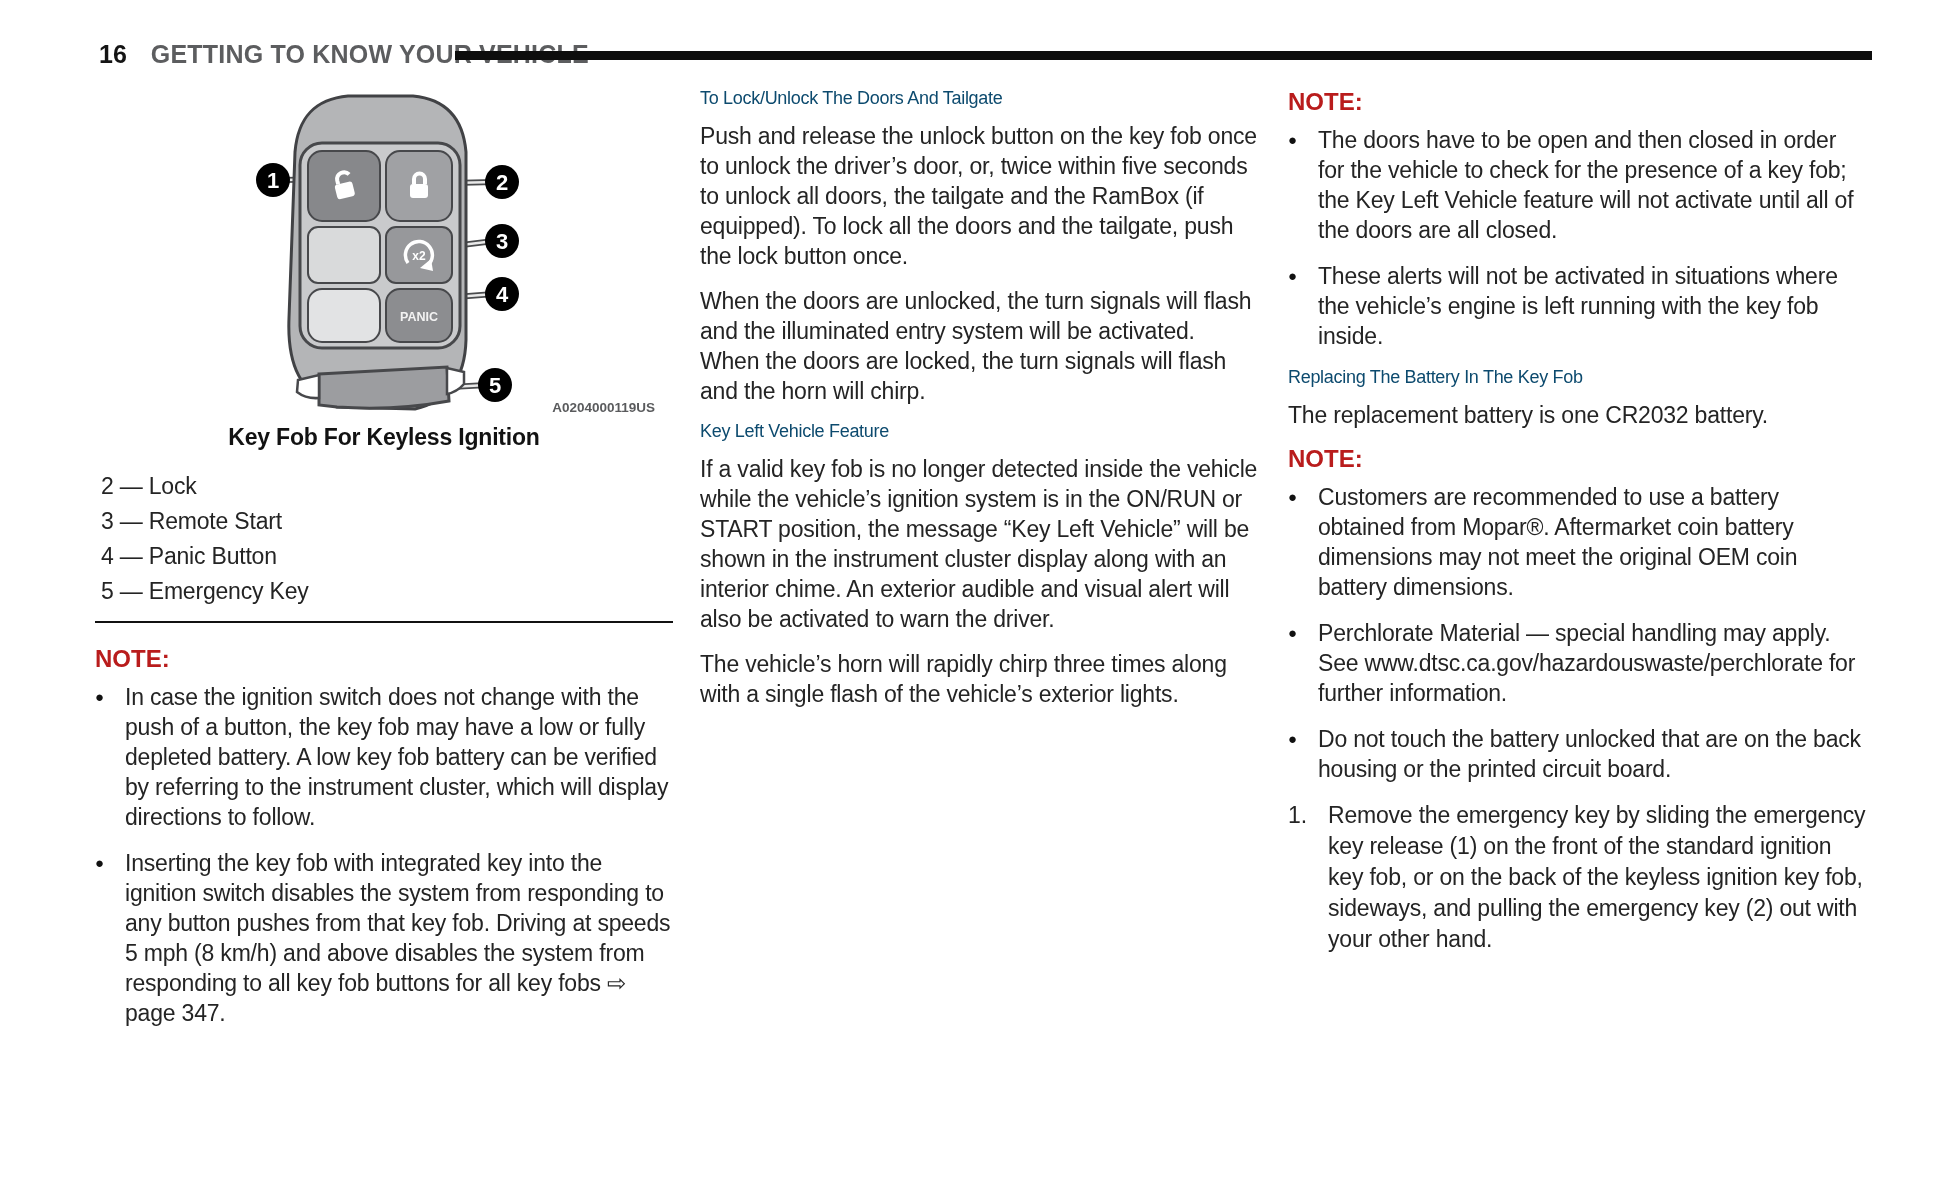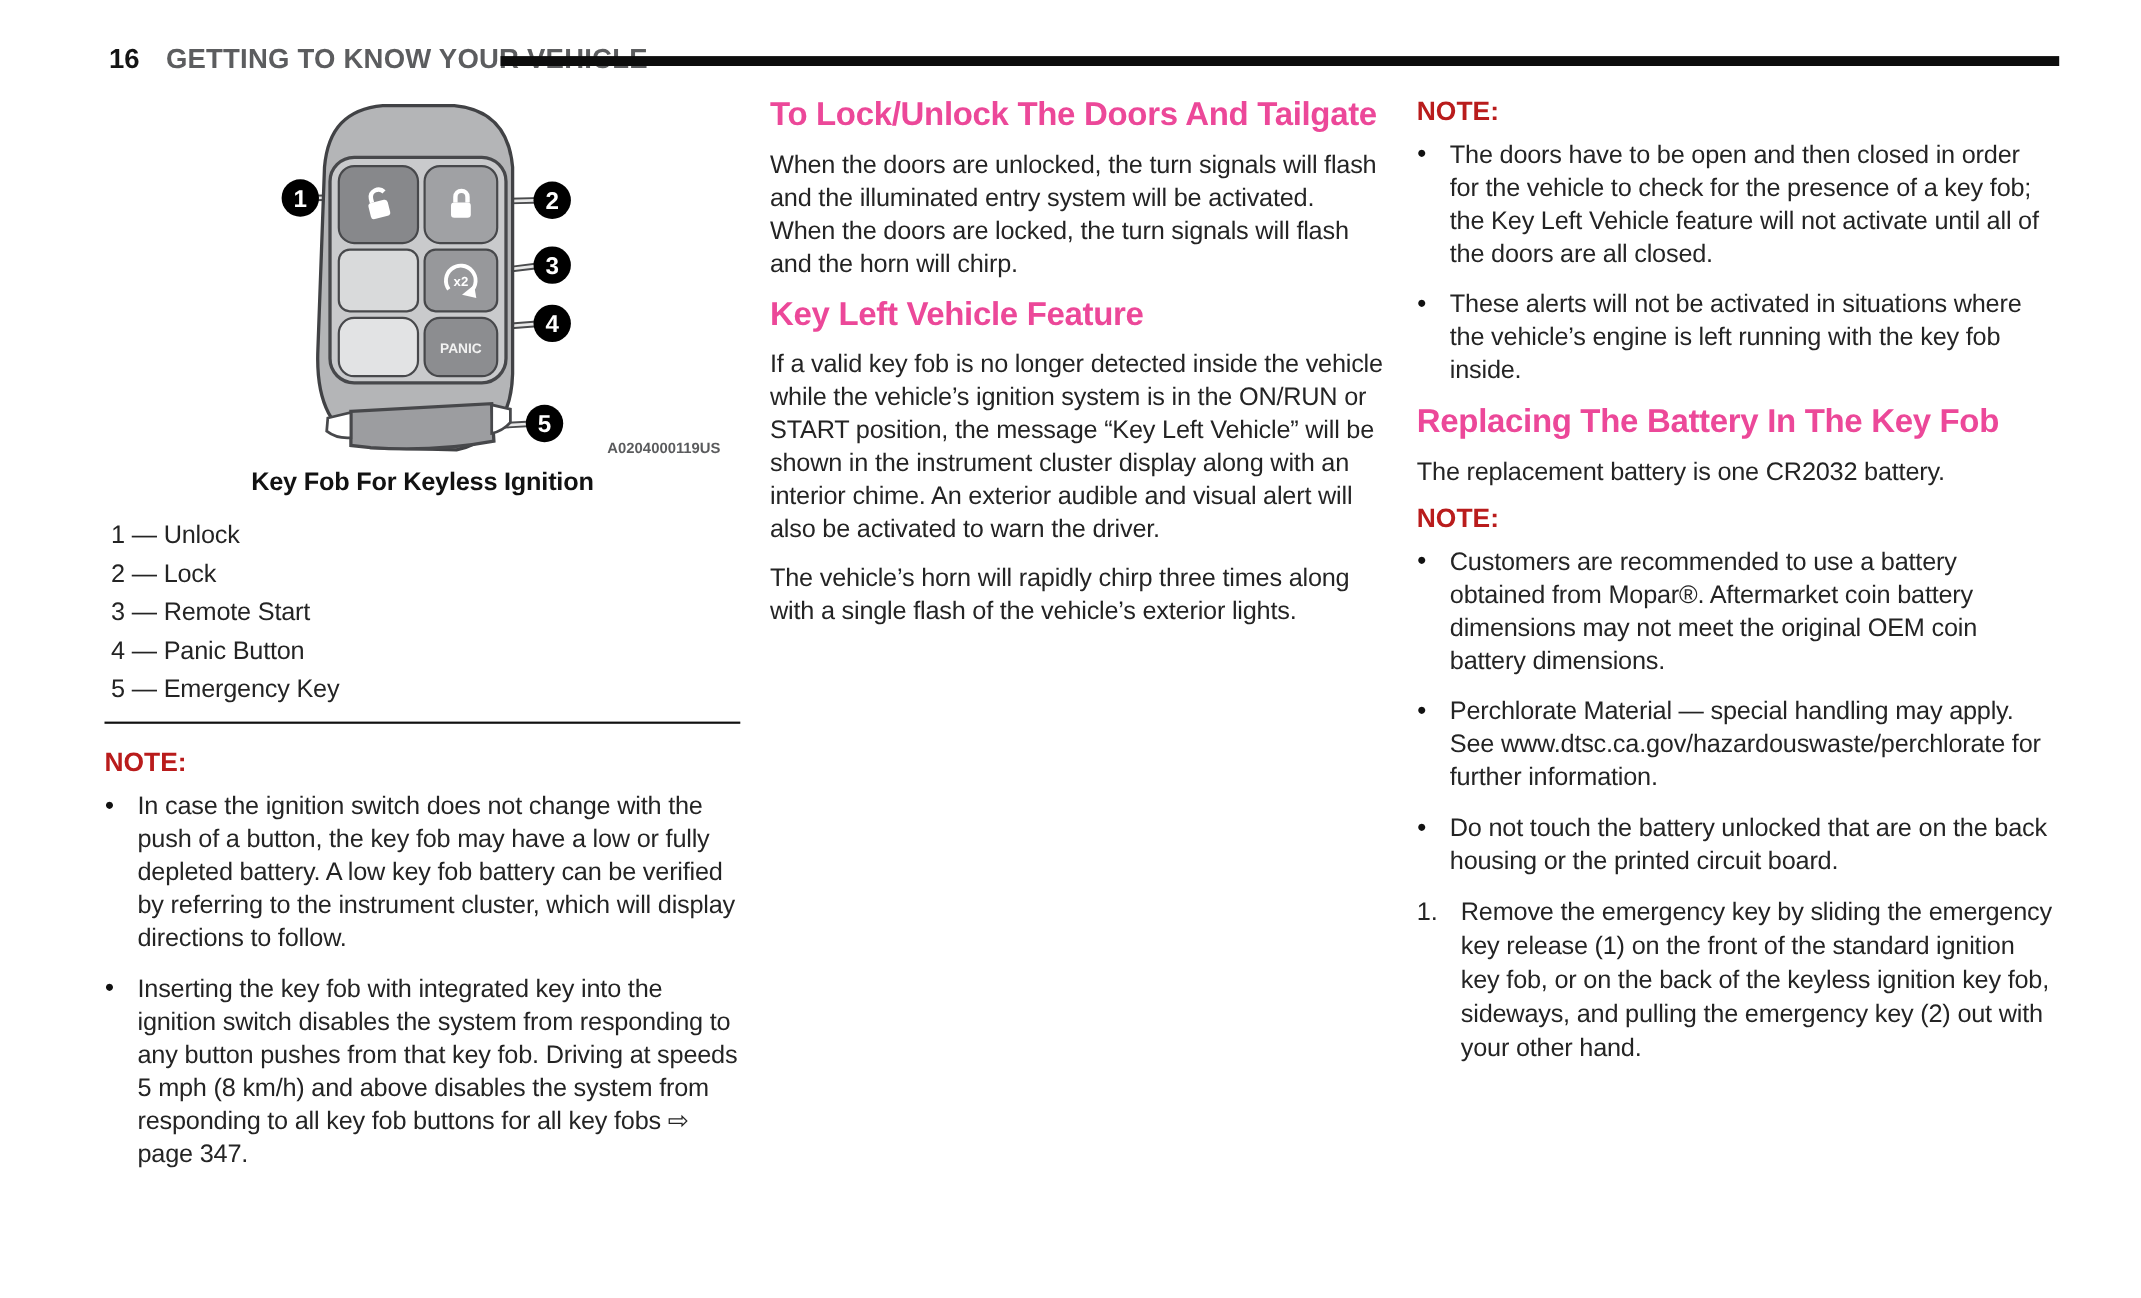--- a/index.html
+++ b/index.html
@@ -14,21 +14,21 @@
   .chapter-title { font-size:25px; font-weight:bold; color:#5c5d5f; margin-left:24px; letter-spacing:0.2px; }
   .header-bar { position:absolute; left:455px; top:51px; width:1417px; height:9px; background:#0d0d0d; }
 
   
   .col { position:absolute; top:88px; }
   .col-left  { left:95px;  width:578px; }
   .col-mid   { left:700px; width:558px; }
   .col-right { left:1288px; width:578px; }
 
   
-  h2.section-h { font-size:30px; font-weight:bold; color:#ec4899; margin:0 0 12px 0; letter-spacing:-0.3px; }
+  h2.section-h { font-size:18px; font-weight:normal; color:#0c4a6e; margin:0 0 12px 0; letter-spacing:-0.3px; }
   .gap-top { margin-top:22px; }
   p.body-p { font-size:23px; line-height:30px; letter-spacing:-0.2px; margin:0 0 15px 0; color:#242424; }
   .note-label { font-size:24px; font-weight:bold; color:#b91c1c; margin:0 0 9px 0; }
   .note-gap { margin-top:22px; }
   .bullet { display:flex; margin:0 0 16px 0; }
   .bullet .dot { flex:0 0 30px; width:30px; font-size:15px; line-height:30px; color:#111; }
   .bullet .btext { flex:1; font-size:23px; line-height:30px; letter-spacing:-0.2px; color:#242424; }
   .step { display:flex; margin:6px 0 0 0; }
   .step .num { flex:0 0 40px; width:40px; font-size:23px; line-height:31px; color:#242424; }
   .step .stext { flex:1; font-size:23px; line-height:31px; letter-spacing:-0.2px; color:#242424; }
@@ -121,21 +121,20 @@
       <circle cx="400" cy="297" r="17" fill="#000"></circle>
       <text x="400" y="305" text-anchor="middle" font-size="22" font-weight="bold" fill="#fff">5</text>
     </g>
 
     <text x="560" y="324" text-anchor="end" font-size="13.5" font-weight="bold" fill="#5a5b5d">A0204000119US</text>
   </svg>
 
   <div class="fig-caption">Key Fob For Keyless Ignition</div>
 
   <ul class="legend">
-    <li>1 — Unlock</li>
     <li>2 — Lock</li>
     <li>3 — Remote Start</li>
     <li>4 — Panic Button</li>
     <li>5 — Emergency Key</li>
   </ul>
 
   <hr class="legend-rule">
 
   <div class="note-label note-gap">NOTE:</div>
   <div class="bullet">
@@ -143,20 +142,21 @@
     <span class="btext">In case the ignition switch does not change with the push of a button, the key fob may have a low or fully depleted battery. A low key fob battery can be verified by referring to the instrument cluster, which will display directions to follow.</span>
   </div>
   <div class="bullet">
     <span class="dot">●</span>
     <span class="btext">Inserting the key fob with integrated key into the ignition switch disables the system from responding to any button pushes from that key fob. Driving at speeds 5 mph (8 km/h) and above disables the system from responding to all key fob buttons for all key fobs  ⇨ page 347.</span>
   </div>
 </div>
 
 <div class="col col-mid">
   <h2 class="section-h">To Lock/Unlock The Doors And Tailgate</h2>
+  <p class="body-p">Push and release the unlock button on the key fob once to unlock the driver’s door, or, twice within five seconds to unlock all doors, the tailgate and the RamBox (if equipped). To lock all the doors and the tailgate, push the lock button once.</p>
   <p class="body-p">When the doors are unlocked, the turn signals will flash and the illuminated entry system will be activated. When the doors are locked, the turn signals will flash and the horn will chirp.</p>
 
   <h2 class="section-h gap-top">Key Left Vehicle Feature</h2>
   <p class="body-p">If a valid key fob is no longer detected inside the vehicle while the vehicle’s ignition system is in the ON/RUN or START position, the message “Key Left Vehicle” will be shown in the instrument cluster display along with an interior chime. An exterior audible and visual alert will also be activated to warn the driver.</p>
   <p class="body-p">The vehicle’s horn will rapidly chirp three times along with a single flash of the vehicle’s exterior lights.</p>
 </div>
 
 <div class="col col-right">
   <div class="note-label">NOTE:</div>
   <div class="bullet">

